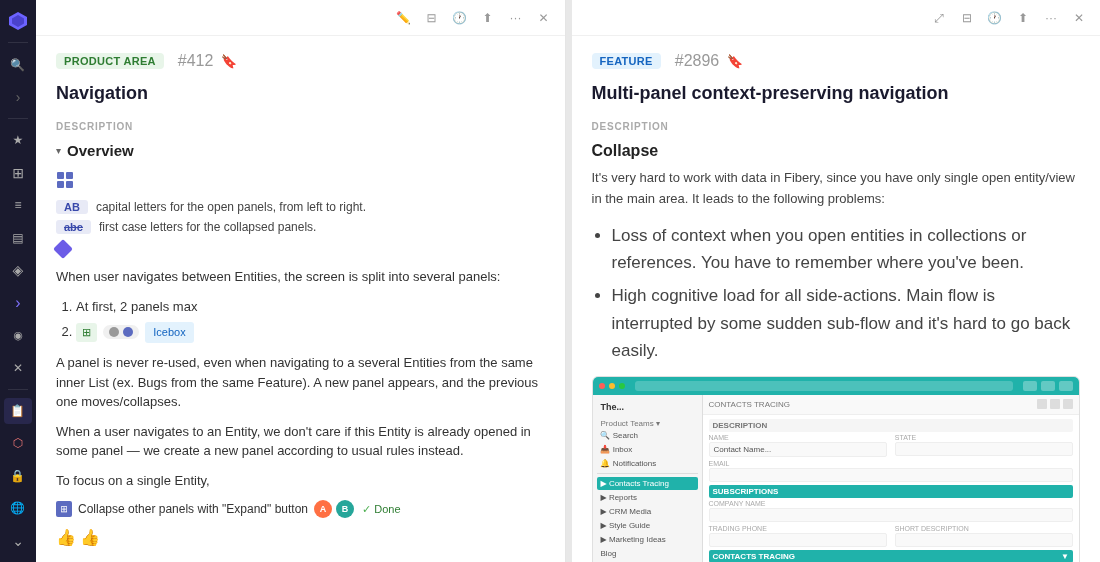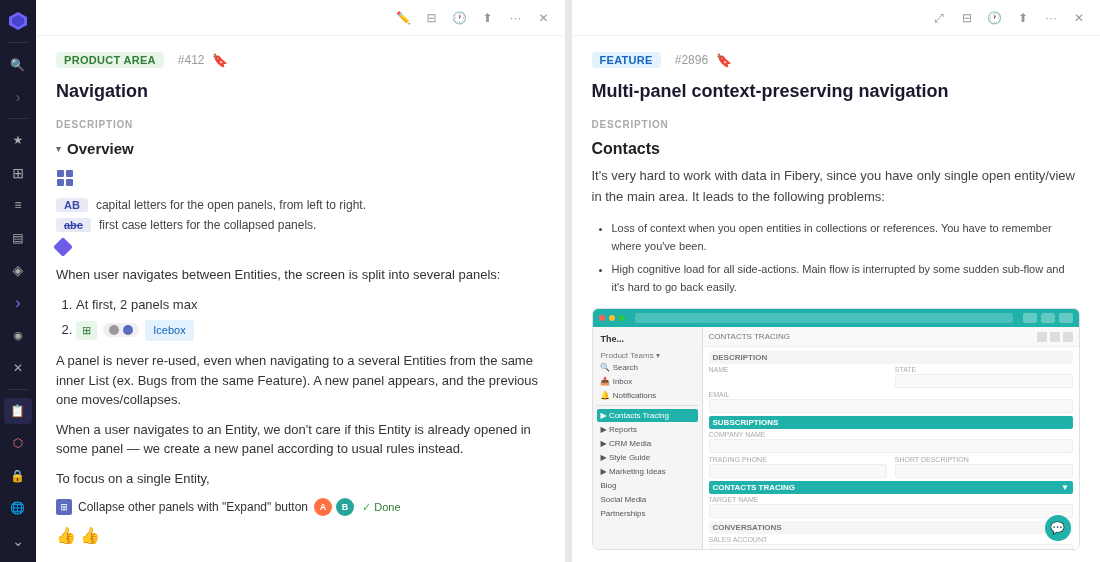--- a/index.html
+++ b/index.html
@@ -106,21 +106,21 @@
     .tag-product-area {
       background: #e8f5e9;
       color: #2e7d32;
     }
     .tag-feature {
       background: #e3f2fd;
       color: #1565c0;
     }
     .tag-id {
       color: #999;
-      font-size: 12px;
+      font-size: 16px;
     }
 
     .panel-title-row {
       display: flex;
       align-items: center;
       gap: 8px;
       margin-bottom: 12px;
     }
     .bookmark-icon {
       color: #ccc;
@@ -282,21 +282,21 @@
       color: #444;
       line-height: 1.6;
       margin-bottom: 12px;
     }
     .bullet-list {
       list-style: disc;
       padding-left: 20px;
       margin-bottom: 12px;
     }
     .bullet-list li {
-      font-size: 11px;
+      font-size: 17px;
       color: #444;
       line-height: 1.6;
       margin-bottom: 6px;
     }
 
     
     .screenshot-container {
       border: 1px solid #e0e0e0;
       border-radius: 6px;
       overflow: hidden;
@@ -559,21 +559,21 @@
         <span class="tag-badge tag-feature">FEATURE</span>
         <span class="tag-id">#2896</span>
         <span class="bookmark-icon">🔖</span>
       </div>
 
       <div class="panel-title">Multi-panel context-preserving navigation</div>
 
       <div class="section-label">DESCRIPTION</div>
 
       <div>
-        <div class="problem-title">Contacts</div>
+        <div class="problem-title">Collapse</div>
         <p class="problem-text">It's very hard to work with data in Fibery, since you have only single open entity/view in the main area. It leads to the following problems:</p>
         <ul class="bullet-list">
           <li>Loss of context when you open entities in collections or references. You have to remember where you've been.</li>
           <li>High cognitive load for all side-actions. Main flow is interrupted by some sudden sub-flow and it's hard to go back easily.</li>
         </ul>
       </div>
 
       <div class="screenshot-container" style="position: relative;">
         <div class="crm-mockup">
 
@@ -618,20 +618,21 @@
                   <div style="width:10px;height:10px;background:#ddd;border-radius:1px;"></div>
                   <div style="width:10px;height:10px;background:#ddd;border-radius:1px;"></div>
                 </div>
               </div>
 
               <div class="crm-content-area">
                 <div class="crm-section-title">DESCRIPTION</div>
                 <div class="crm-field-row">
                   <div class="crm-field">
                     <div class="crm-field-label">NAME</div>
+                    <div class="crm-field-value">Contact Name...</div>
                   </div>
                   <div class="crm-field">
                     <div class="crm-field-label">STATE</div>
                     <div class="crm-field-value"></div>
                   </div>
                 </div>
                 <div class="crm-field-row">
                   <div class="crm-field">
                     <div class="crm-field-label">EMAIL</div>
                     <div class="crm-field-value"></div>

